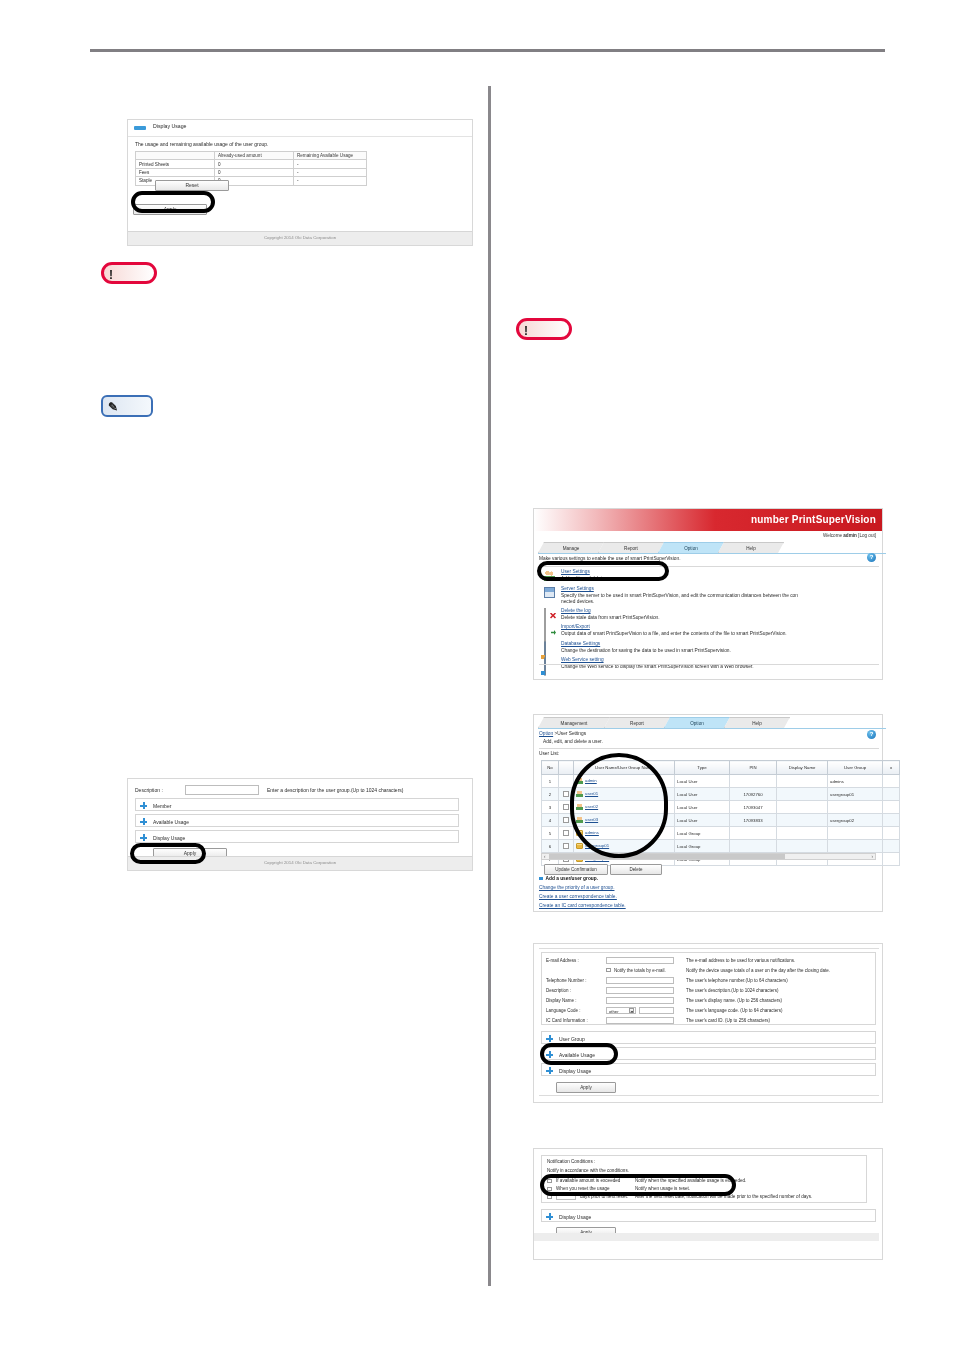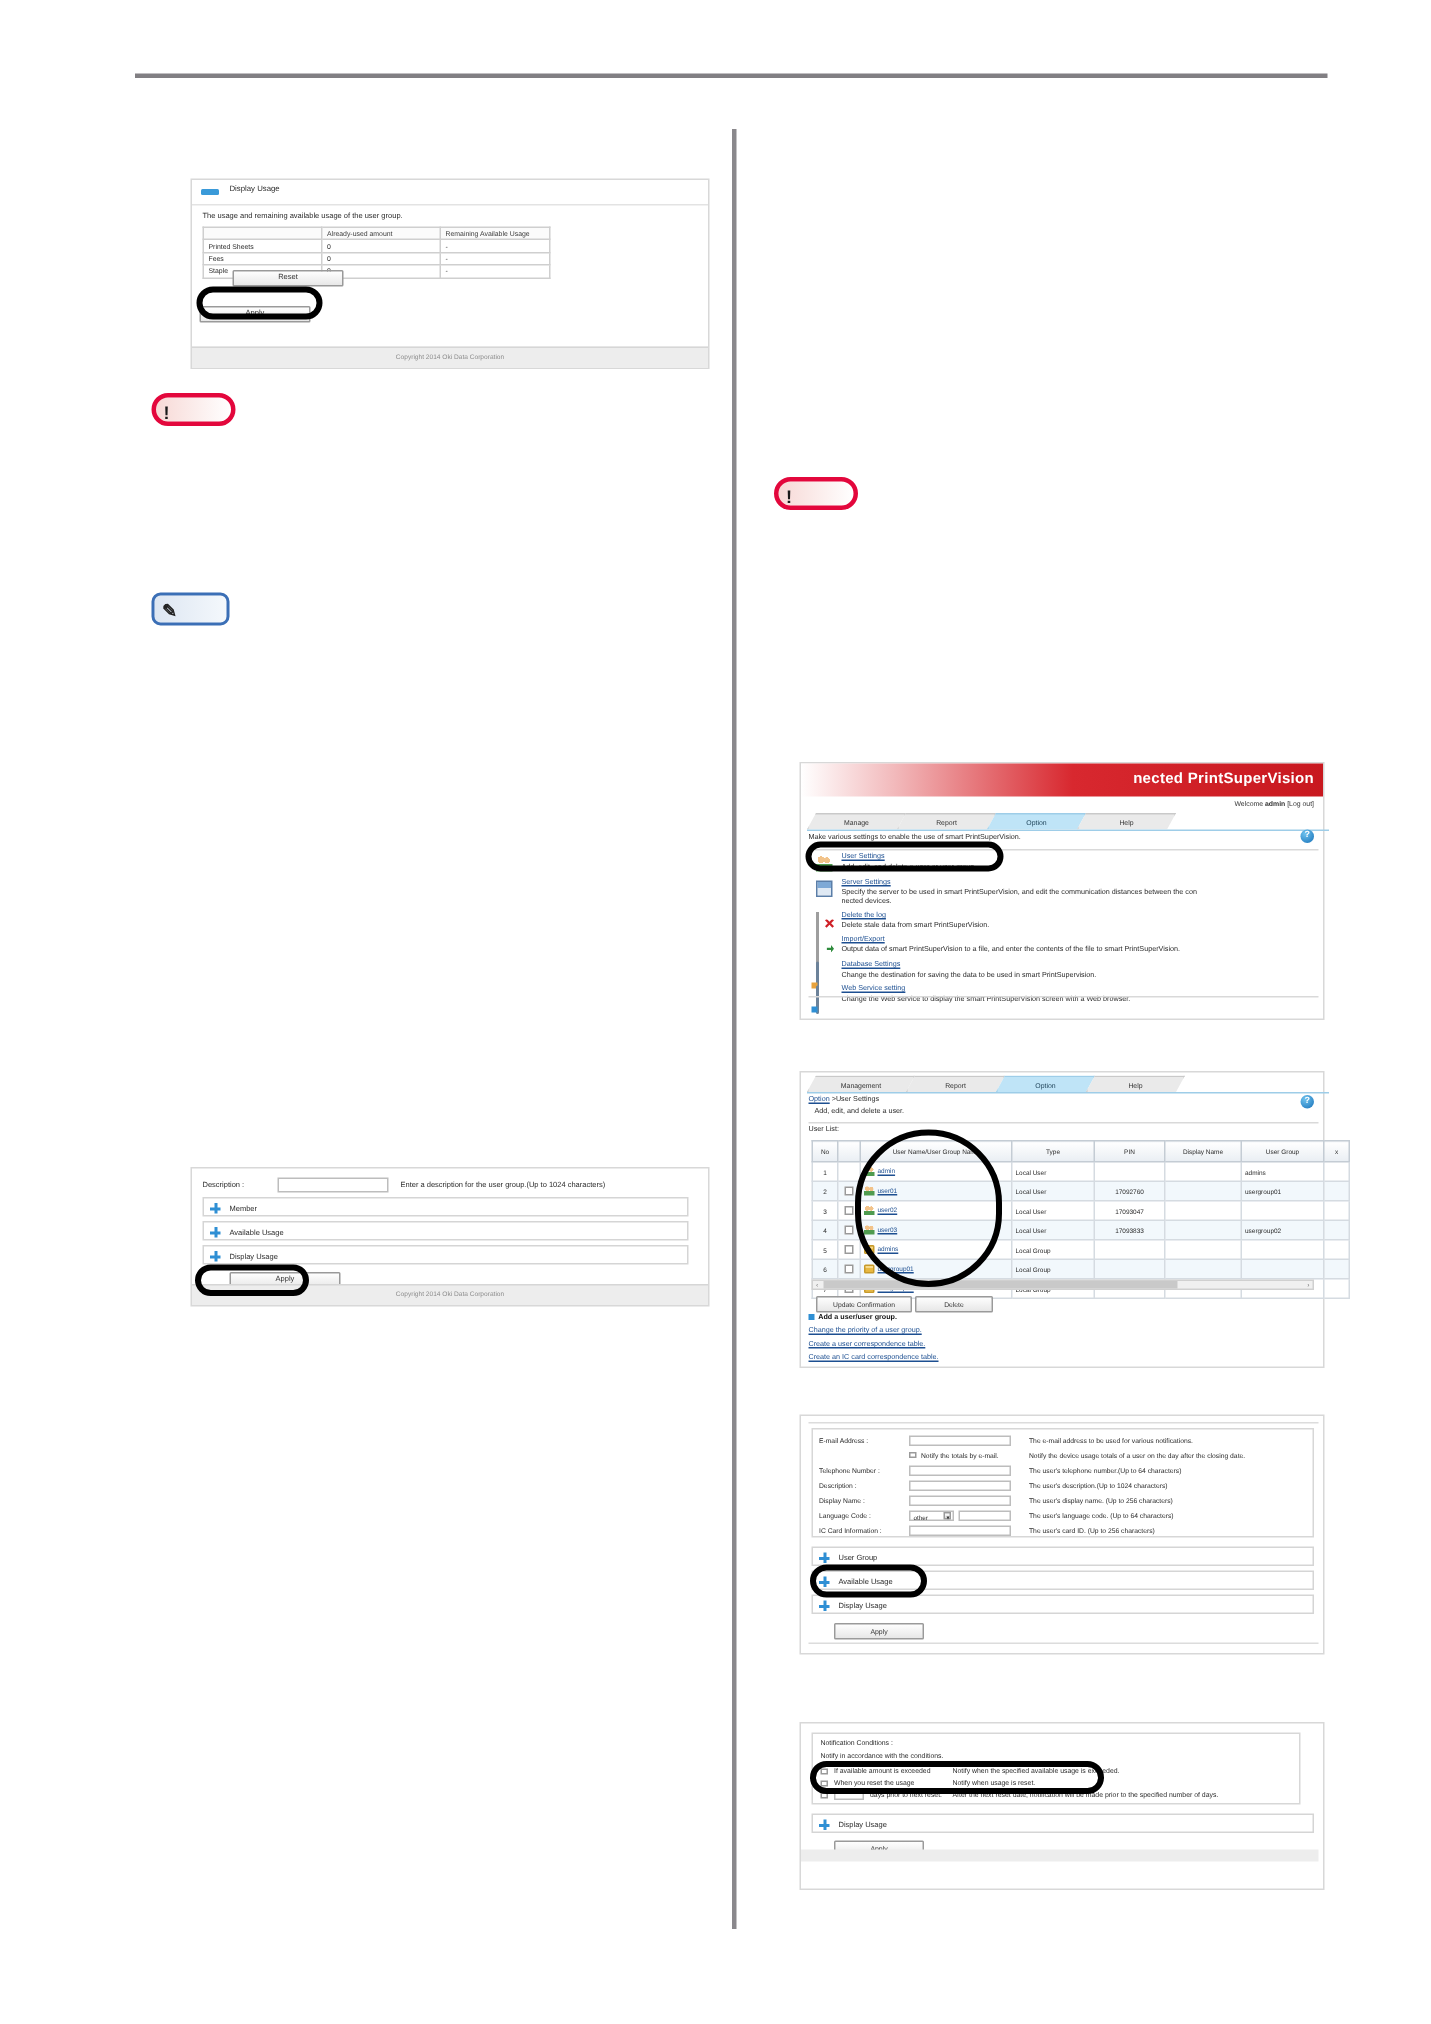--- a/index.html
+++ b/index.html
@@ -243,21 +243,21 @@
   </div>
   <div class="oval" style="left:130px;top:843px;width:76px;height:21px;"></div>
 
   <div class="memo memo-alert" style="left:516px;top:318px;width:56px;">
     <span class="memo-glyph">!</span>
   </div>
 
   <div class="shot" id="shot-option-menu">
     <div class="shot-inner">
       <div class="sv-banner">
-        <span class="sv-banner-title">nected PrintSuperVision</span>
+        <span class="sv-banner-title">number PrintSuperVision</span>
       </div>
       <div class="sv-welcome">
         <span>Welcome </span><b>admin</b><span> [Log out]</span>
       </div>
 
       <div class="tabstrip" style="top:33px;">
         <div class="tab" style="left:0px;width:66px;">Manage</div>
         <div class="tab" style="left:60px;width:66px;">Report</div>
         <div class="tab active" style="left:120px;width:66px;">Option</div>
         <div class="tab" style="left:180px;width:66px;">Help</div>

